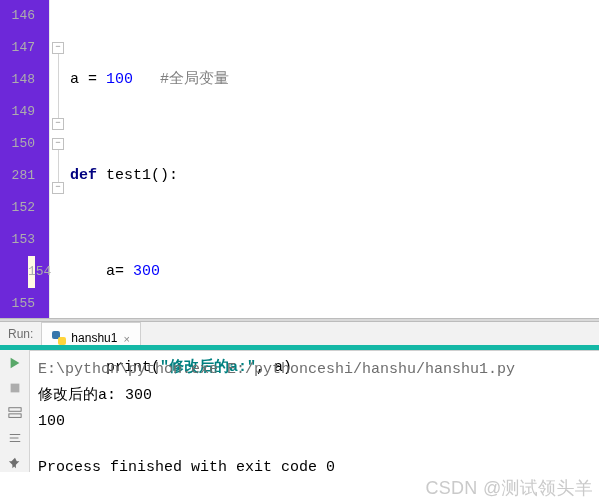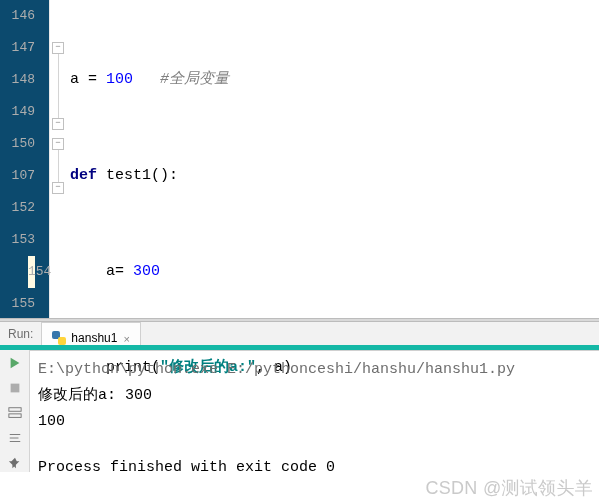--- a/index.html
+++ b/index.html
@@ -12,21 +12,21 @@
   overflow: hidden;
   position: relative;
 }
 .editor {
   display: flex;
   height: 318px;
   background: #ffffff;
 }
 .gutter {
   width: 50px;
-  background: #0c4a6e;
+  background: #6d28d9;
   border-right: 1px solid #e8e8e8;
   text-align: right;
   padding-right: 14px;
   color: #adadad;
   font-size: 13px;
   line-height: 32px;
 }
 .fold-strip {
   width: 20px;
   position: relative;
@@ -53,21 +53,21 @@
 .code {
   flex: 1;
   line-height: 32px;
   white-space: pre;
 }
 .ln { height: 32px; }
 .gut-ln { height: 32px; }
 .ln-current { background: #fffae3; margin-left: 28px; }
 .kw { color: #000080; font-weight: bold; }
 .num { color: #0000ff; }
-.comment { color: #808080; font-style: italic; }
+.comment { color: #808080; }
 .str { color: #008080; font-weight: bold; }
 .fn { color: #000000; }
 .par { color: #000000; }
 .separator {
   height: 4px;
   background: #d9d9d9;
   border-top: 1px solid #bcbcbc;
   border-bottom: 1px solid #bcbcbc;
 }
 .run-header {
@@ -166,21 +166,21 @@
 </head>
 <body>
 
 <div class="editor">
   <div class="gutter">
     <div class="gut-ln">146</div>
     <div class="gut-ln">147</div>
     <div class="gut-ln">148</div>
     <div class="gut-ln">149</div>
     <div class="gut-ln">150</div>
-    <div class="gut-ln">107</div>
+    <div class="gut-ln">281</div>
     <div class="gut-ln">152</div>
     <div class="gut-ln">153</div>
     <div class="gut-ln ln-current">154</div>
     <div class="gut-ln">155</div>
   </div>
   <div class="fold-strip">
     <div class="fold-mark" style="top:42px">−</div>
     <div class="fold-line" style="top:54px;height:74px"></div>
     <div class="fold-mark" style="top:118px">−</div>
     <div class="fold-mark" style="top:138px">−</div>

